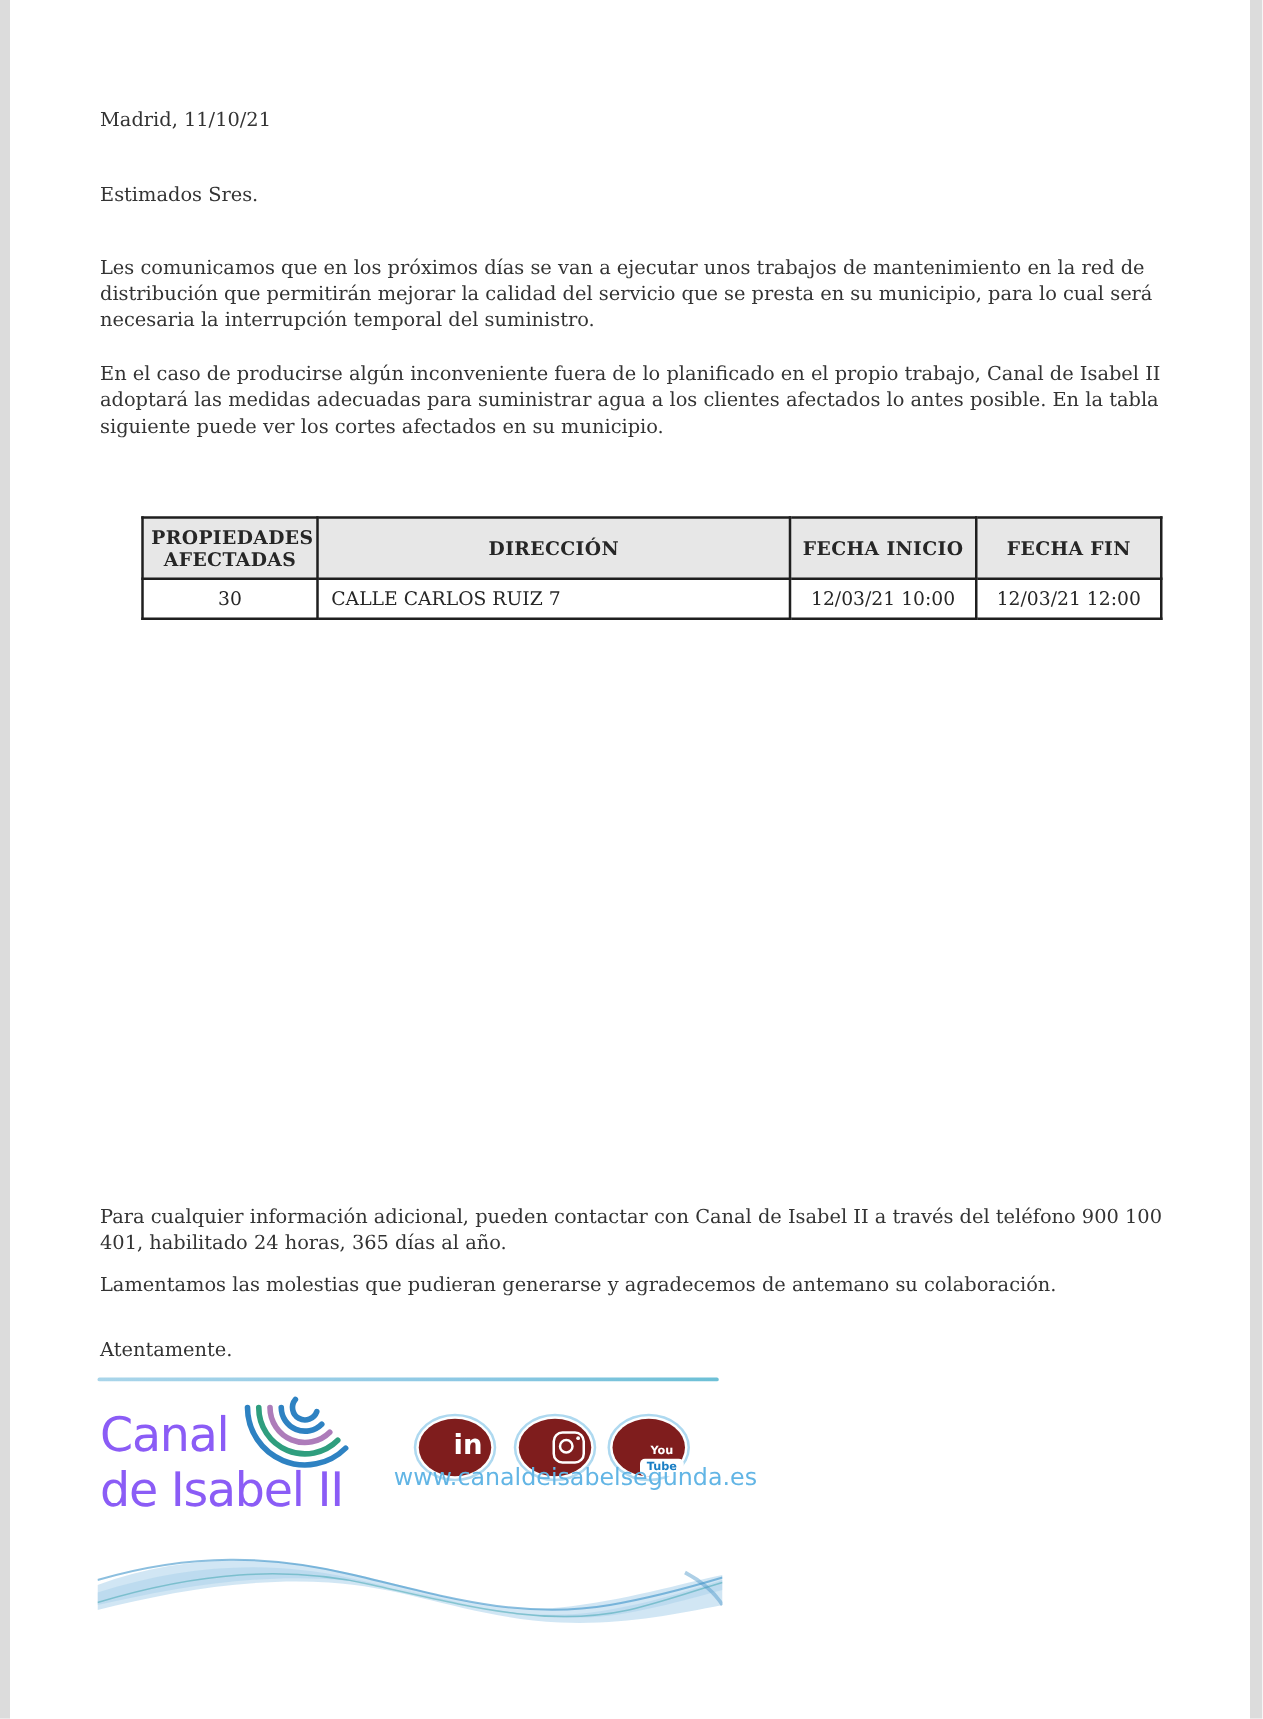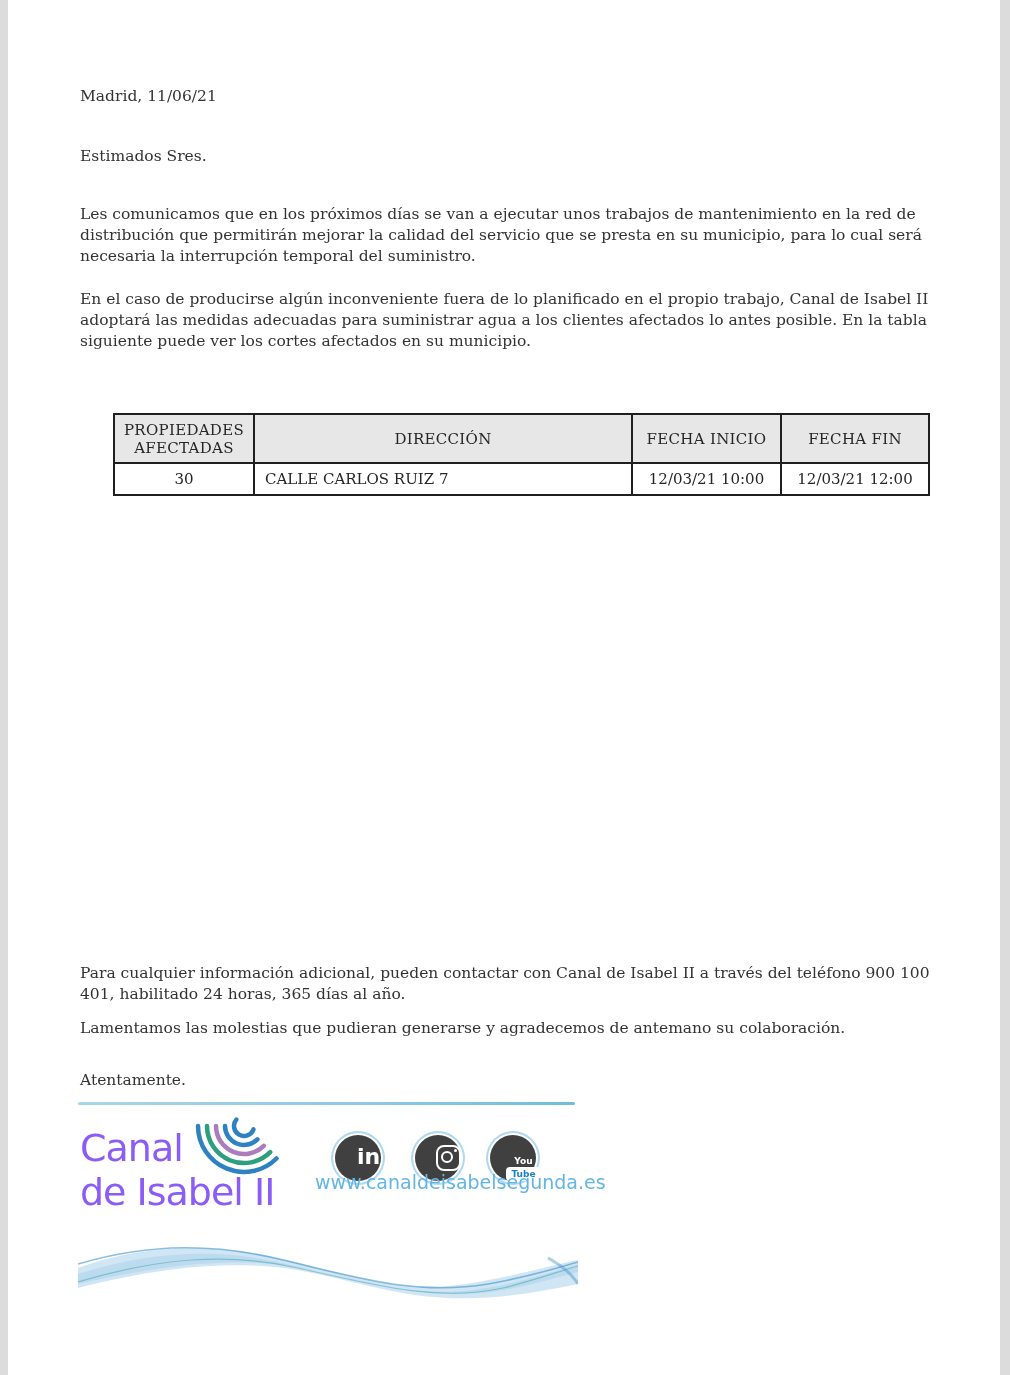--- a/index.html
+++ b/index.html
@@ -30,21 +30,21 @@
     position:absolute; left:113px; top:413px;
     border-collapse:collapse;
     table-layout:fixed;
     width:815px;
     font-size:15px;
     color:#262626;
   }
   table.outage th, table.outage td { border:2px solid #1f1f1f; }
   table.outage th {
     background:#e7e7e7;
-    font-weight:normal;
+    font-weight:bold;
     text-align:center;
     height:49px;
     padding:2px 6px;
     letter-spacing:0.3px;
   }
   table.outage td { height:32px; padding:2px 10px; background:#ffffff; }
   td.c { text-align:center; }
   col.c1 { width:140px; } col.c2 { width:378px; } col.c3 { width:149px; } col.c4 { width:148px; }
 
   
@@ -57,22 +57,22 @@
   .logo-block { position:absolute; left:80px; top:1126px; }
   .logo-line {
     font-family:"DejaVu Sans", sans-serif;
     color:#8b5cf6;
     font-size:38px;
     line-height:44px;
     letter-spacing:-1px;
   }
   .logo-arcs { position:absolute; left:100px; top:-10px; overflow:visible; }
 
-  .social { position:absolute; top:1135px; width:46px; height:46px; border-radius:50%;
-    background:#404040;
+  .social { position:absolute; top:1135px; width:58px; height:46px; border-radius:50%;
+    background:#7f1d1d;
     box-shadow:0 0 0 2px #ffffff, 0 0 0 4px #aed9f0;
     display:flex; align-items:center; justify-content:center;padding-left:21px;
   }
   .social.linkedin  { left:335px; }
   .social.instagram { left:415px; }
   .social.youtube   { left:490px; }
 
   .li-text { color:#ffffff; font-family:"DejaVu Sans", sans-serif; font-weight:bold; font-size:22px; line-height:1; padding-bottom:2px; }
 
   .ig-cam { position:relative; width:26px; height:26px; border:2.5px solid #ffffff; border-radius:8px; }
@@ -91,21 +91,21 @@
   }
 
   .wave-wrap { position:absolute; left:78px; top:1240px; }
 </style>
 </head>
 <body>
 
 <div class="edge left"></div>
 <div class="edge right"></div>
 
-<div class="txt date-line">Madrid, 11/06/21</div>
+<div class="txt date-line">Madrid, 11/10/21</div>
 <div class="txt salutation">Estimados Sres.</div>
 <div class="txt para1">Les comunicamos que en los próximos días se van a ejecutar unos trabajos de mantenimiento en la red de distribución que permitirán mejorar la calidad del servicio que se presta en su municipio, para lo cual será necesaria la interrupción temporal del suministro.</div>
 <div class="txt para2">En el caso de producirse algún inconveniente fuera de lo planificado en el propio trabajo, Canal de Isabel II adoptará las medidas adecuadas para suministrar agua a los clientes afectados lo antes posible. En la tabla siguiente puede ver los cortes afectados en su municipio.</div>
 
 <table class="outage">
   <colgroup>
       <col class="c1">
       <col class="c2">
       <col class="c3">
       <col class="c4">

